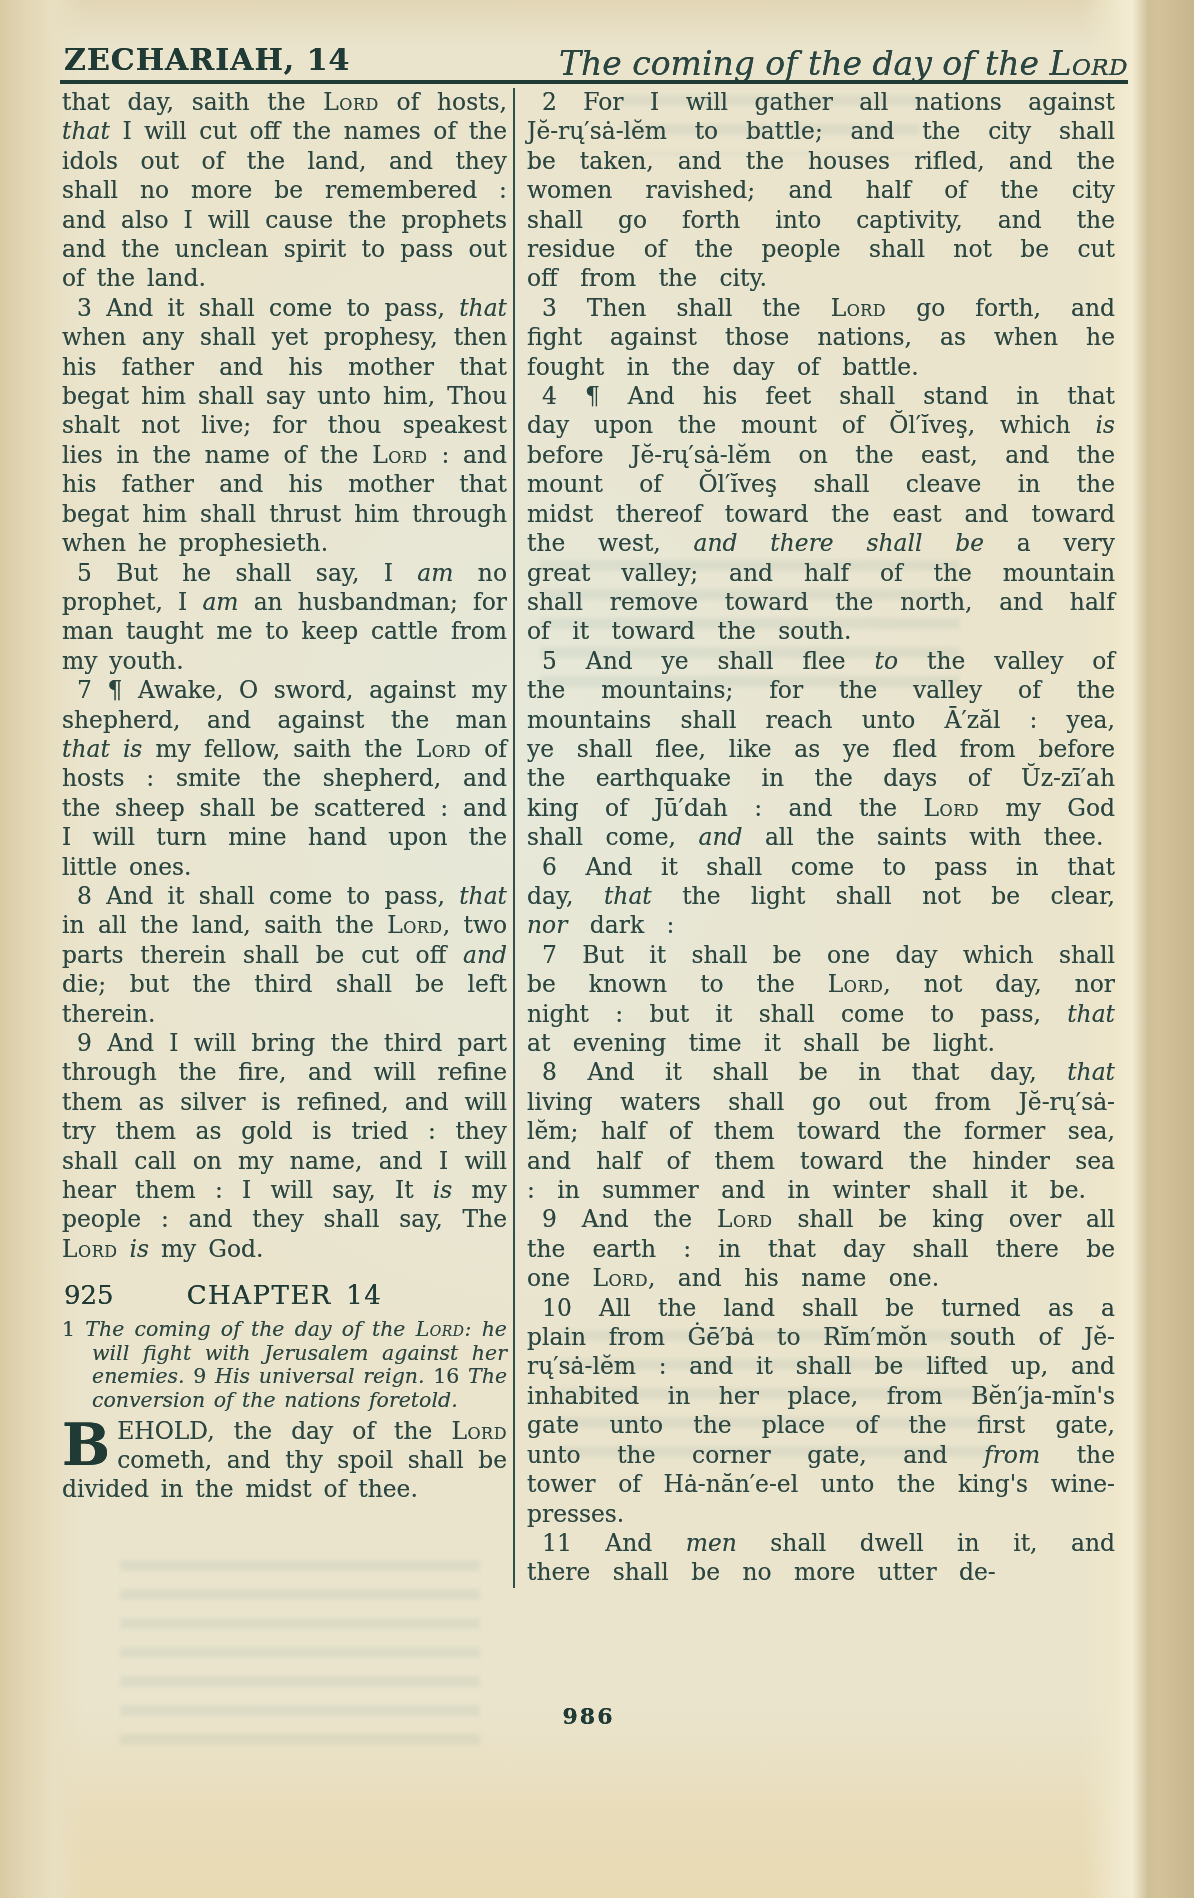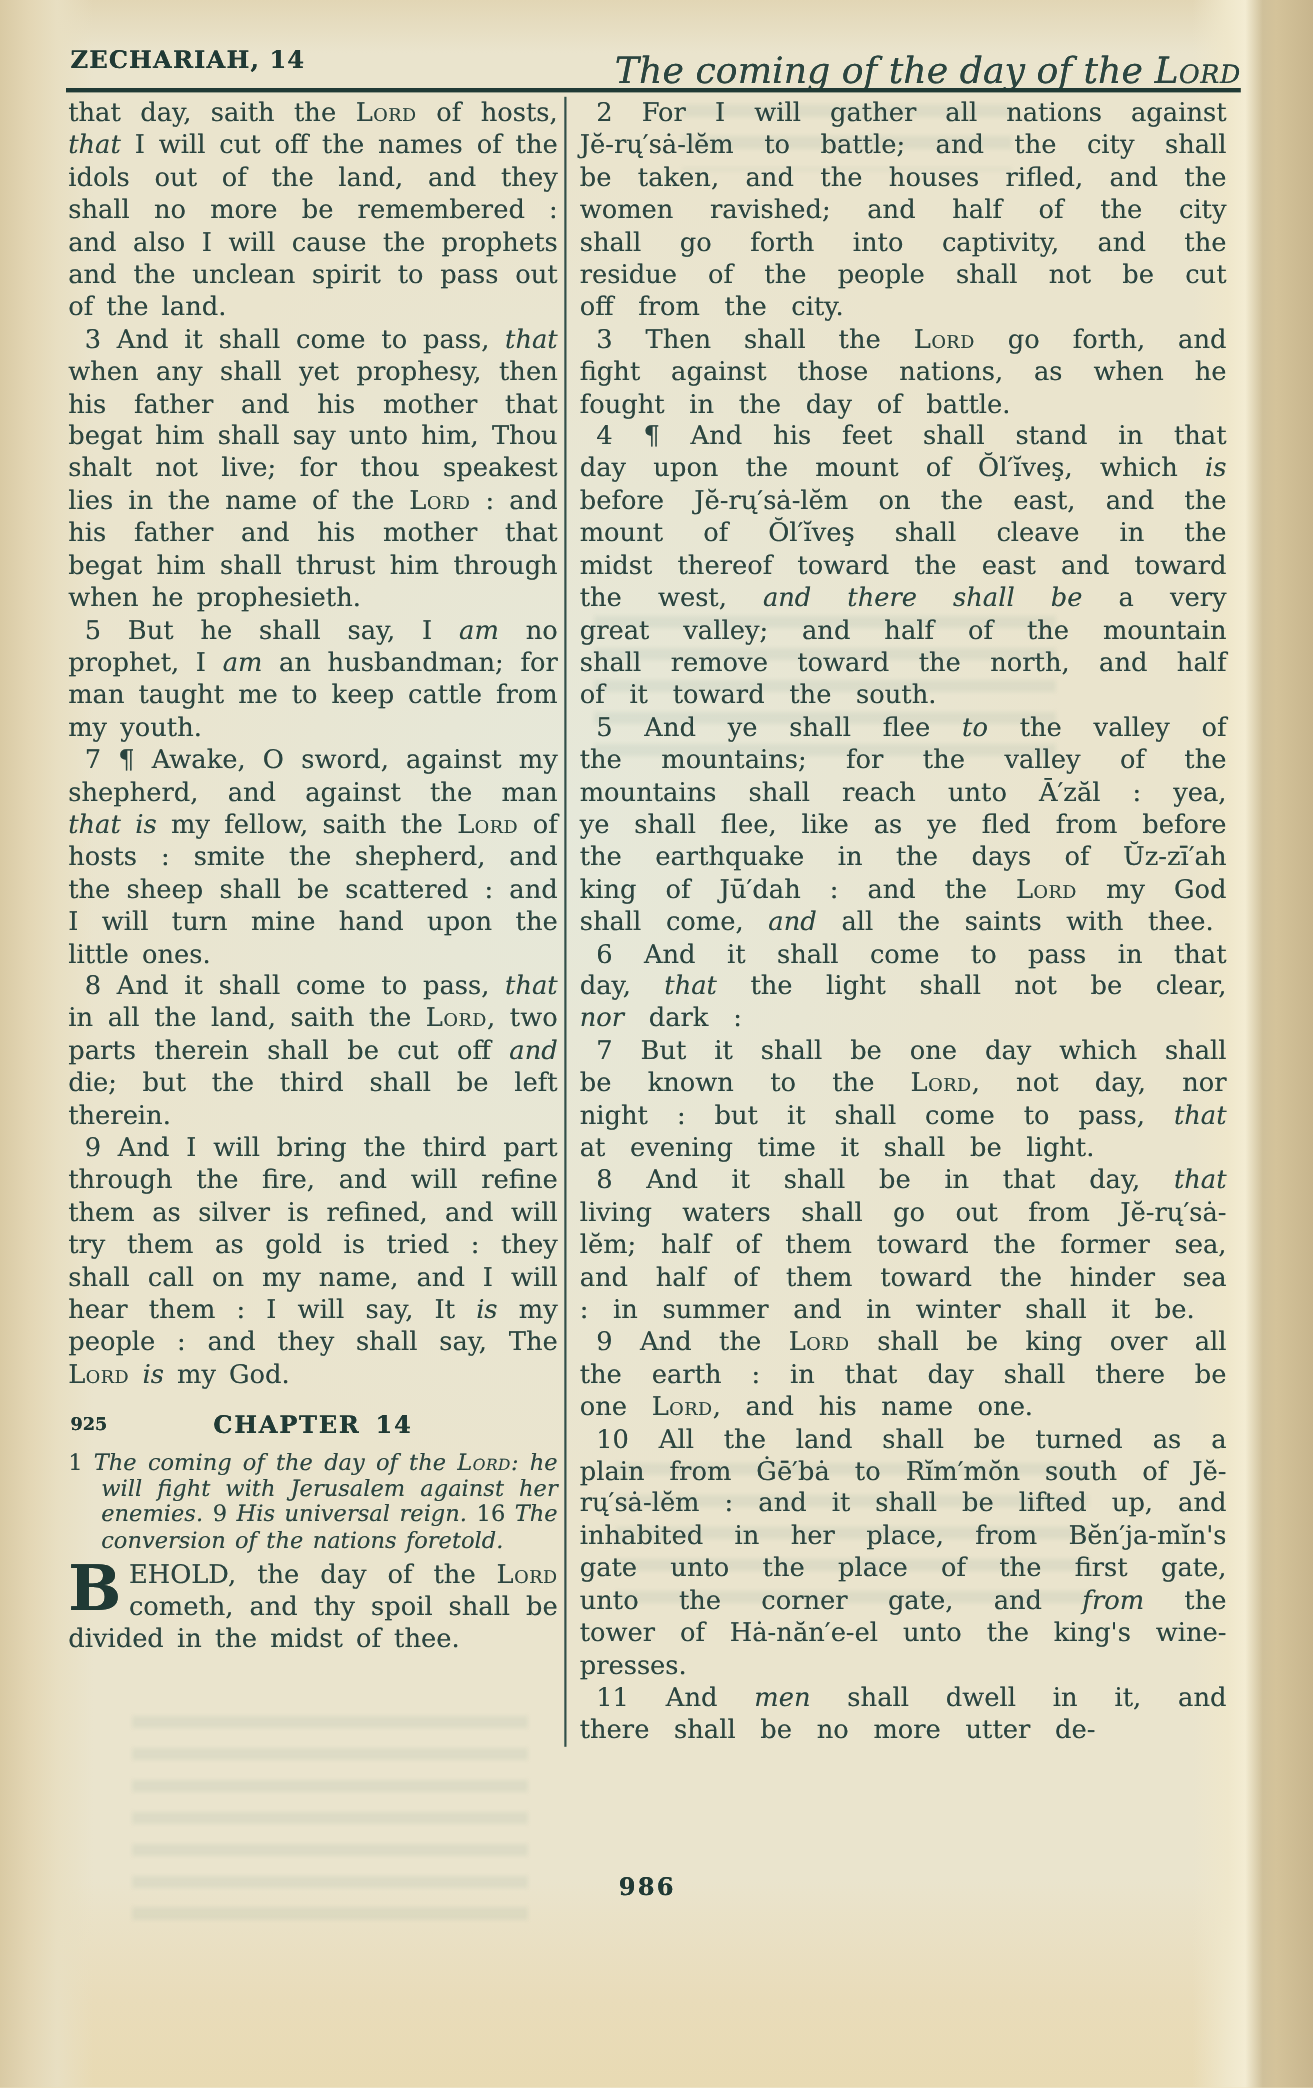--- a/index.html
+++ b/index.html
@@ -34,21 +34,21 @@
     background:repeating-linear-gradient(180deg,
       rgba(110,150,135,0.10) 0px,rgba(110,150,135,0.10) 11px,
       rgba(110,150,135,0) 11px,rgba(110,150,135,0) 29px);
     filter:blur(2px);
   }
   .header{
     position:absolute;left:62px;top:42px;width:1066px;height:36px;
   }
   .book{
     position:absolute;left:2px;top:0;
-    font-weight:bold;font-size:22px;letter-spacing:1px;color:var(--ink-dark);
+    font-weight:bold;font-size:30px;letter-spacing:1px;color:var(--ink-dark);
     text-shadow:0 0 0.5px var(--ink-dark);
   }
   .running{
     position:absolute;right:0;top:2px;
     font-style:italic;font-size:33px;color:var(--ink);
     text-shadow:0 0 0.4px var(--ink);
   }
   .rule{
     position:absolute;left:60px;top:80px;width:1068px;height:4px;
     background:var(--ink-dark);
@@ -65,25 +65,25 @@
   .divider{width:2px;background:#32504a;margin-left:6px;}
   .col-right{width:588px;margin-left:12px;word-spacing:15px;}
   .sc{font-variant:small-caps;letter-spacing:0.5px;}
   i{font-style:italic;}
   .chap-head{
     position:relative;text-align:center;
     margin-top:14px;height:34px;line-height:34px;
   }
   .marginal{
     position:absolute;left:2px;top:0;
-    font-weight:bold;font-size:16px;color:var(--ink-dark);
+    font-weight:normal;font-size:26px;color:var(--ink-dark);
     text-shadow:0 0 0.5px var(--ink-dark);
   }
   .chap-title{
-    font-weight:bold;font-size:22px;letter-spacing:1.5px;color:var(--ink-dark);
+    font-weight:normal;font-size:26px;letter-spacing:1.5px;color:var(--ink-dark);
     text-shadow:0 0 0.5px var(--ink-dark);
   }
   .summary{
     margin:6px 0 2px 0 !important;
     font-size:20.5px;line-height:23.6px;
     padding-left:30px;text-indent:-30px;
     word-spacing:2px;
   }
   .opening{margin-top:4px !important;}
   .dropcap{

